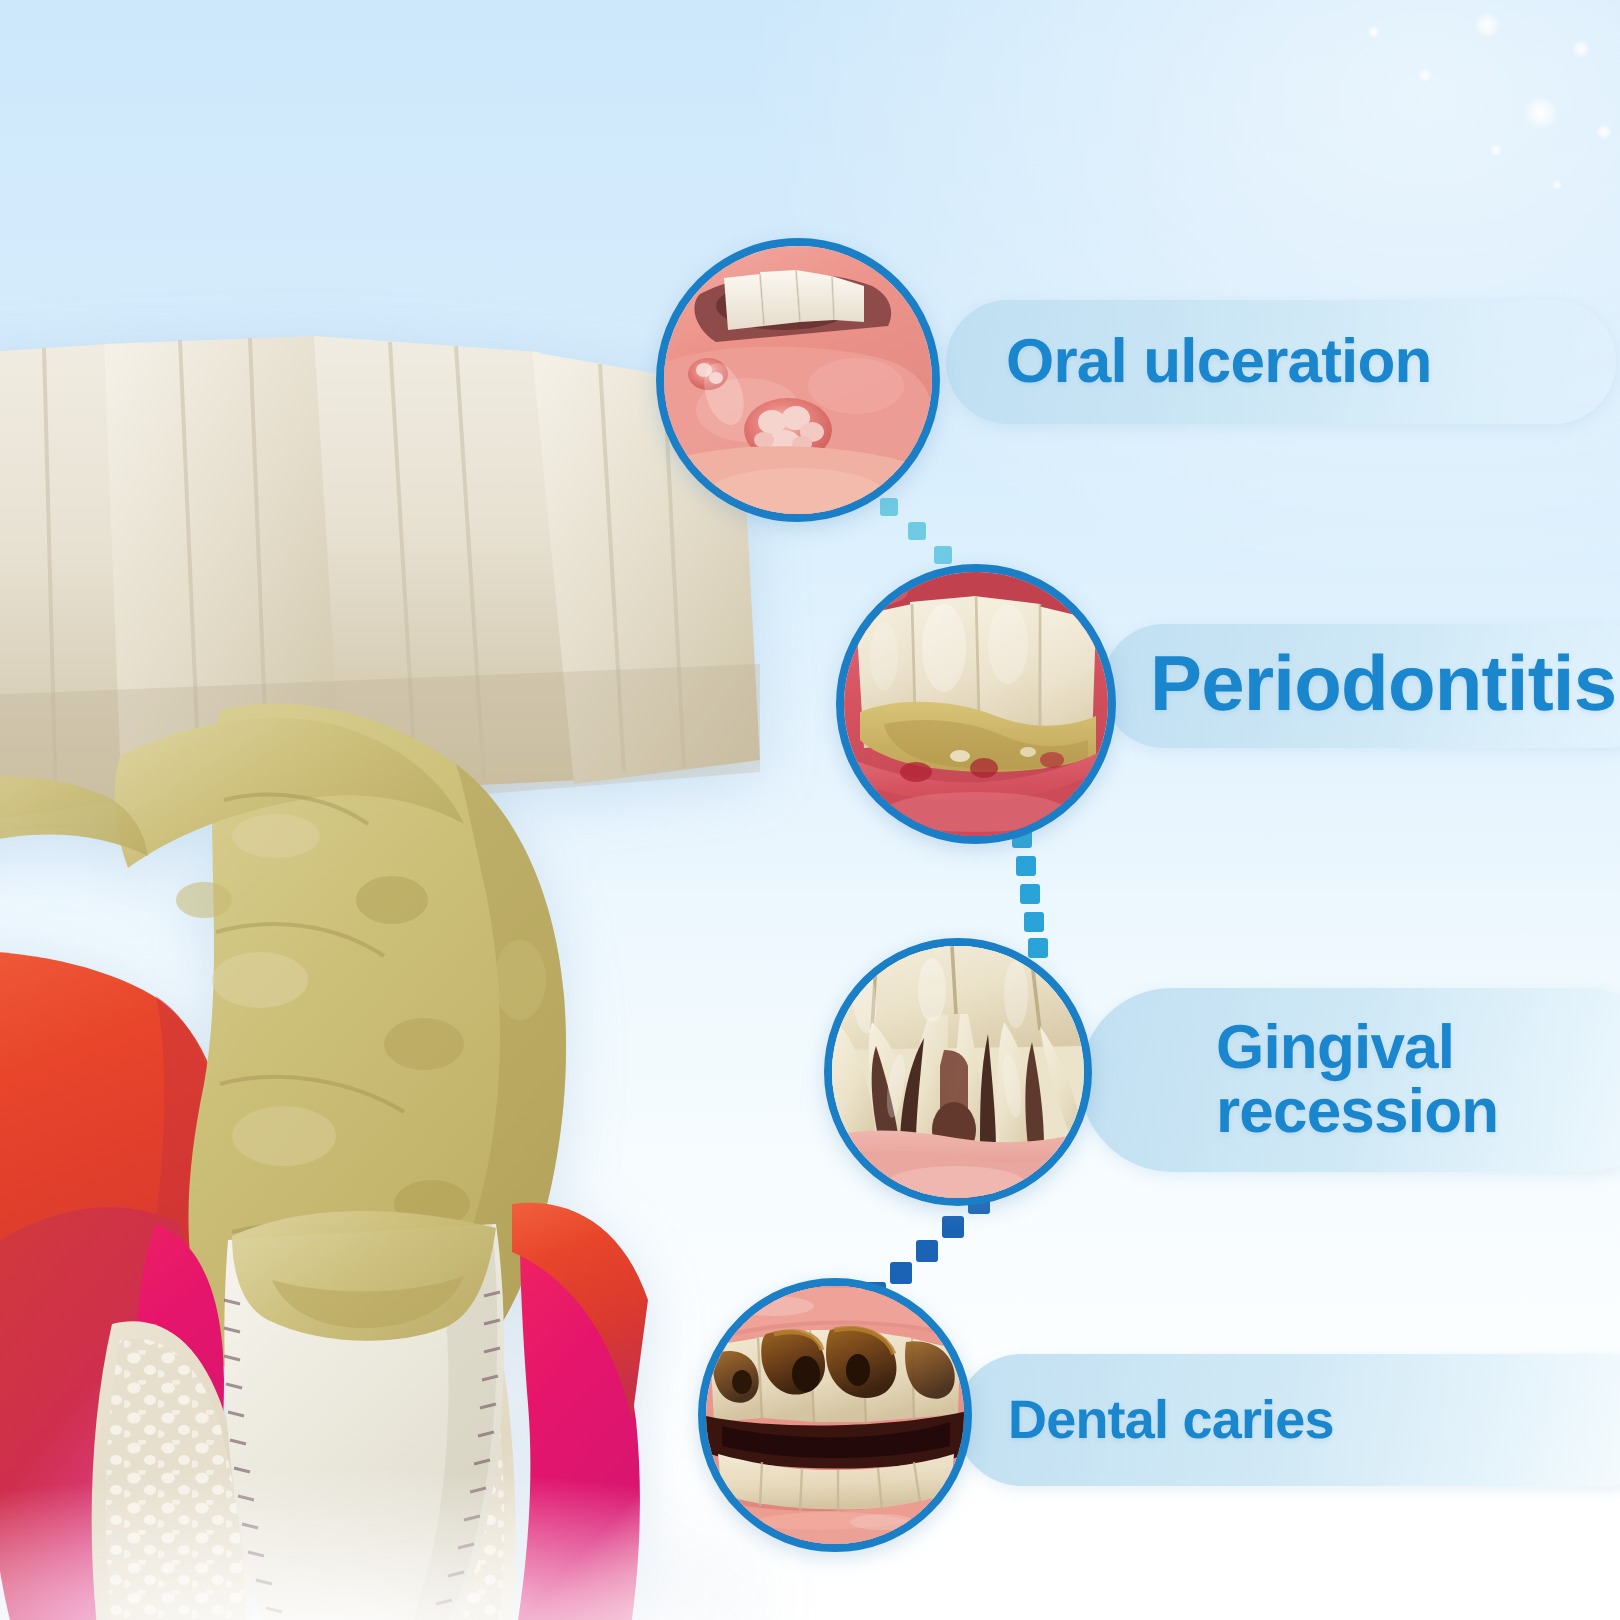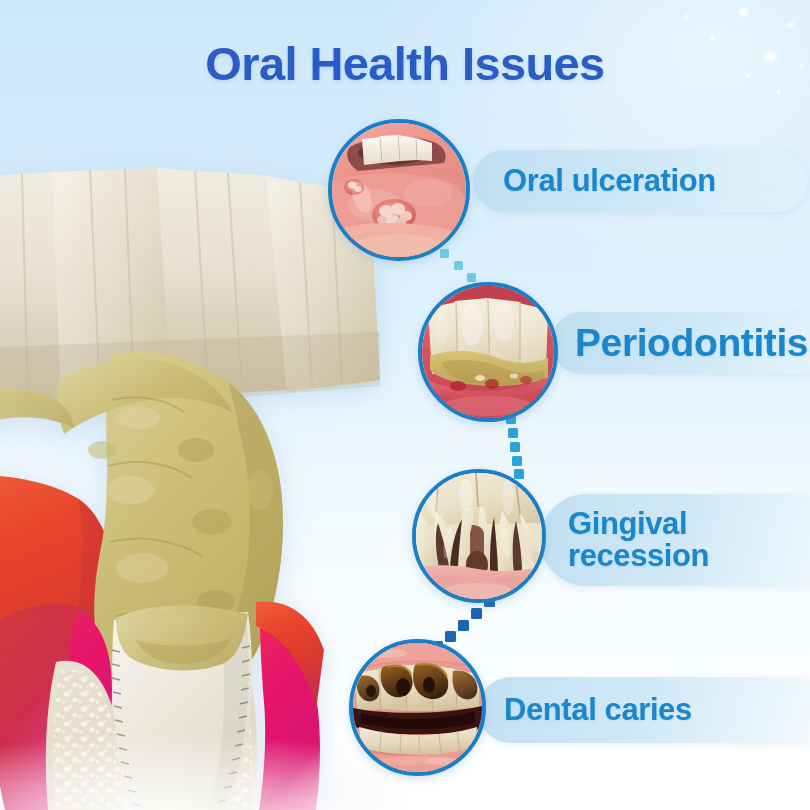--- a/index.html
+++ b/index.html
@@ -118,21 +118,20 @@
     <div class="sparkle" style="left:762px;top:48px;width:17px;height:17px;"></div>
     <div class="sparkle" style="left:798px;top:62px;width:8px;height:8px;"></div>
     <div class="sparkle" style="left:684px;top:13px;width:6px;height:6px;"></div>
     <div class="sparkle" style="left:745px;top:72px;width:6px;height:6px;"></div>
     <div class="sparkle" style="left:776px;top:90px;width:5px;height:5px;"></div>
     <div class="bokeh" style="left:640px;top:745px;width:30px;height:30px;"></div>
     <div class="bokeh" style="left:700px;top:782px;width:18px;height:18px;"></div>
     <div class="bokeh" style="left:560px;top:790px;width:14px;height:14px;"></div>
   </div>
 
-  <div id="title">Oral Health Issues</div>
 
   <svg id="tooth-illustration" viewBox="0 0 420 660" preserveAspectRatio="xMidYMid meet">
     <defs>
       <linearGradient id="enamelG" x1="0" y1="0" x2="0" y2="1">
         <stop offset="0%" stop-color="#f0ece1"></stop>
         <stop offset="42%" stop-color="#e7e1d2"></stop>
         <stop offset="72%" stop-color="#d9d0b9"></stop>
         <stop offset="100%" stop-color="#cfc3a5"></stop>
       </linearGradient>
       <linearGradient id="enamel2G" x1="0.1" y1="0" x2="0.9" y2="1">
@@ -353,26 +352,26 @@
 
   <div class="pill" style="left:473px;top:150px;width:305px;height:62px;padding-left:30px;text-align:center;">
     <span class="pill-text" style="font-size:31px;">Oral ulceration</span>
   </div>
 
   <div class="pill" style="left:551px;top:312px;width:258px;height:62px;padding-left:24px;">
     <span class="pill-text" style="font-size:39px;">Periodontitis</span>
   </div>
 
   <div class="pill" style="left:540px;top:494px;width:270px;height:92px;padding-left:28px;">
-    <span class="pill-text" style="font-size:31px;">Gingival
+    <span class="pill-text" style="font-size:31px;margin-left:40px;">Gingival
 recession</span>
   </div>
 
   <div class="pill" style="left:478px;top:677px;width:332px;height:66px;padding-left:26px;">
-    <span class="pill-text" style="font-size:31px;text-align:right;">Dental caries</span>
+    <span class="pill-text" style="font-size:27px;text-align:right;">Dental caries</span>
   </div>
 
   <div class="photo-circle" style="left:328px;top:119px;width:142px;height:142px;">
     <svg width="134" height="134" viewBox="0 0 134 134">
       <defs>
         <linearGradient id="ulcMucosa" x1="0" y1="0" x2="0.4" y2="1">
           <stop offset="0%" stop-color="#f2a9a0"></stop>
           <stop offset="40%" stop-color="#ec9289"></stop>
           <stop offset="100%" stop-color="#e08b84"></stop>
         </linearGradient>

